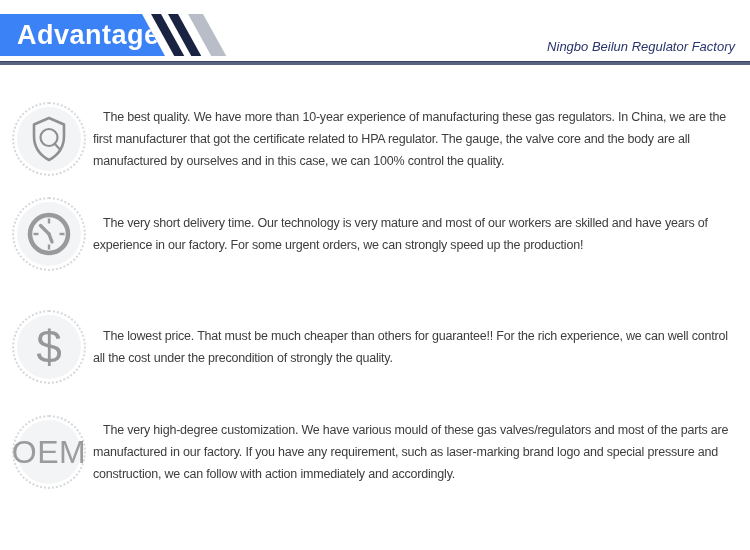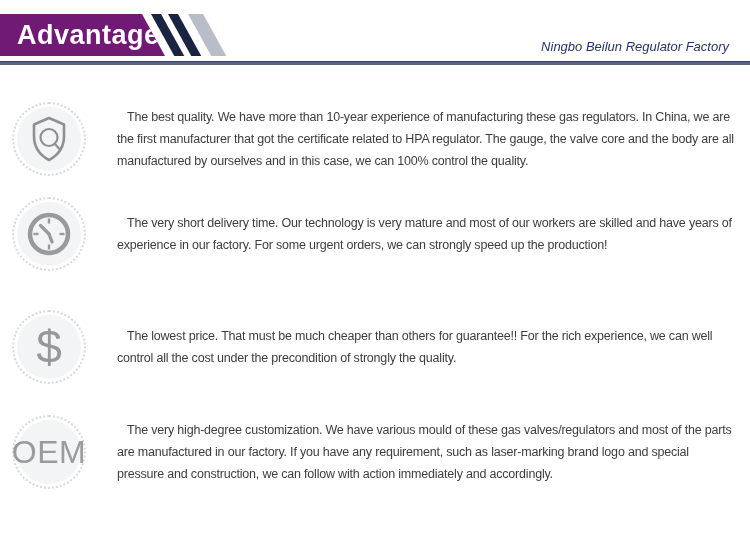--- a/index.html
+++ b/index.html
@@ -3,36 +3,36 @@
 <meta charset="utf-8">
 <style>
   html,body{margin:0;padding:0;background:#ffffff;}
   .page{
     position:relative;width:750px;height:550px;background:#ffffff;overflow:hidden;
     font-family:"Liberation Sans",sans-serif;
   }
   
   .header-bar{
     position:absolute;left:0;top:14px;width:166px;height:42px;
-    background:#701a75;
+    background:#3b82f6;
     clip-path:polygon(0 0,142px 0,165px 100%,0 100%);
   }
   .header-title{
     color:#ffffff;font-size:27px;font-weight:bold;line-height:42px;
     padding-left:17px;letter-spacing:.5px;white-space:nowrap;
   }
   .stripe{
     position:absolute;top:14px;height:42px;
     transform:skewX(29deg);transform-origin:0 0;
   }
   .stripe.s1{left:151px;width:10px;background:#1a2342;}
   .stripe.s2{left:168px;width:10px;background:#1a2342;}
   .stripe.s3{left:188px;width:15px;background:#b9bdc7;}
   .brand{
-    position:absolute;right:21px;top:39px;
+    position:absolute;right:15px;top:39px;
     font-size:13px;font-style:italic;color:#27336a;white-space:nowrap;
   }
   .divider{
     position:absolute;left:0;top:61px;width:750px;height:3px;
     background:#5a6480;border-top:1px solid #39436a;
   }
   
   .row{
     position:absolute;left:12px;width:726px;height:80px;
     display:flex;align-items:center;
@@ -48,21 +48,21 @@
   }
   .badge-inner{
     width:64px;height:64px;border-radius:50%;background:#f3f4f6;
     display:flex;align-items:center;justify-content:center;
   }
   .glyph-dollar{font-size:46px;color:#98989b;line-height:1;}
   .glyph-oem{font-size:32px;color:#9b9b9d;letter-spacing:.5px;line-height:1;}
   .item-text{
     flex:1 1 auto;max-width:650px;
     font-size:12.5px;letter-spacing:-0.2px;line-height:22px;color:#3d3d3d;
-    text-indent:10px;white-space:pre-line;margin-left:24px;
+    text-indent:10px;white-space:pre-line;
   }
   svg{display:block;}
 </style>
 </head>
 <body>
 
 <div class="page">
 
   <div class="header-bar">
     <div class="header-title">Advantage</div>

